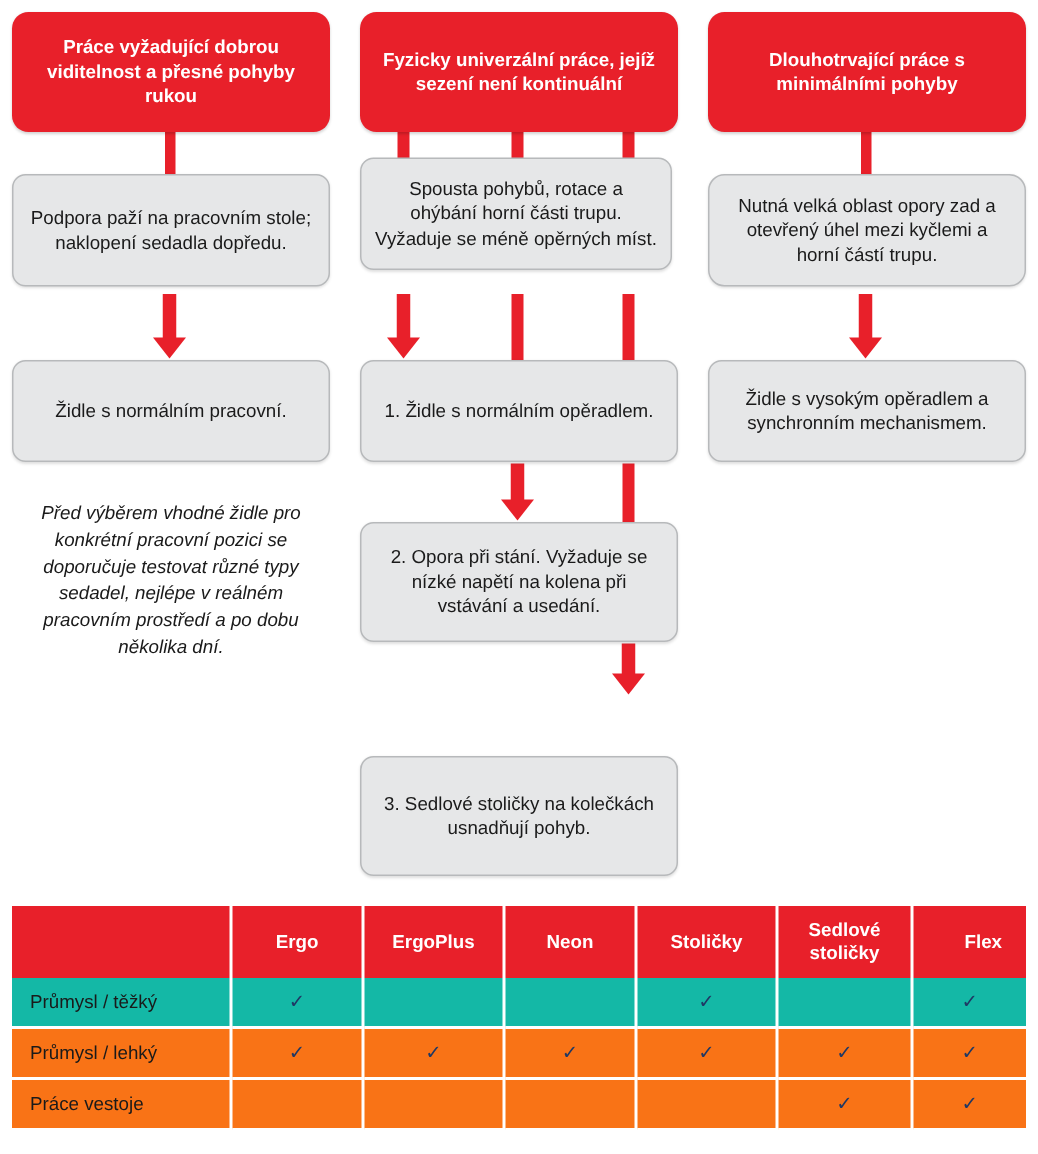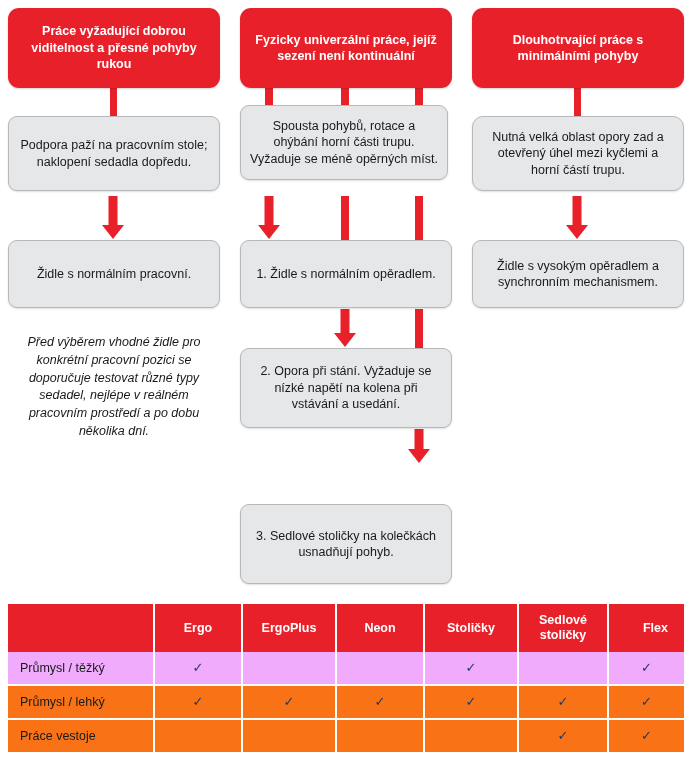--- a/index.html
+++ b/index.html
@@ -122,21 +122,21 @@
     border-bottom: 2px solid #ffffff;
     padding: 0 4px;
     font-size: 12.5px;
     color: #1a1a1a;
   }
   .matrix td:last-child { border-right: none; }
   .matrix td.rowhead {
     text-align: left;
     padding-left: 12px;
   }
-  .matrix tbody tr.odd td  { background: #f0abfc; margin-top: 20px; }
+  .matrix tbody tr.odd td  { background: #14b8a6; margin-top: 20px; }
   .matrix tbody tr.even td { background: #f97316; }
   .check {
     color: #1f3864;
     font-size: 13px;
     line-height: 1;
     display: inline-block;
   }
 </style>
 </head>
 <body>

